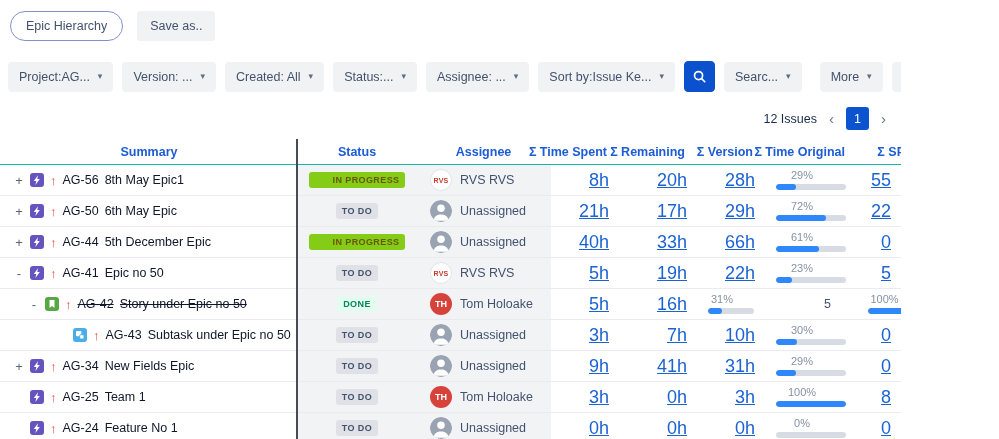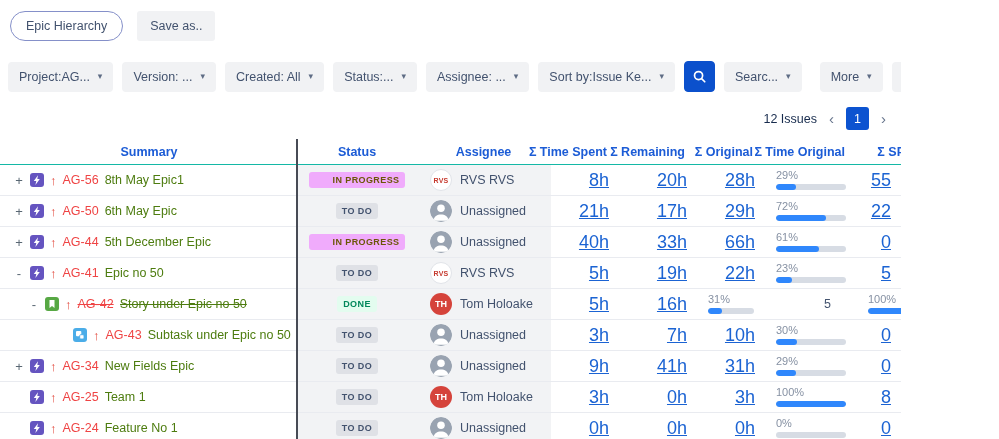--- a/index.html
+++ b/index.html
@@ -58,56 +58,56 @@
 
   .drow { height:31px; border-bottom:1px solid #e9ebf0; background:#fff; }
   .cell { display:flex; align-items:center; min-width:0; }
 
   
   .c-sum { gap:6px; white-space:nowrap; overflow:hidden; }
   .expander { width:10px; text-align:center; color:#596773; font-size:13px; flex:none; cursor:pointer; }
   .type-icon { width:14px; height:14px; flex:none; display:flex; }
   .type-icon svg { width:14px; height:14px; display:block; }
   .prio { color:#e2493d; font-weight:700; font-size:13px; flex:none; }
-  .key { color:#ef4444; font-size:12.5px; cursor:pointer; text-decoration:none;text-align:right; }
-  .sumtext { color:#4d7c0f; font-size:12.5px; overflow:hidden; text-overflow:ellipsis; }
+  .key { color:#0f172a; font-size:12.5px; cursor:pointer; text-decoration:none;text-align:right; }
+  .sumtext { color:#0f172a; font-size:12.5px; overflow:hidden; text-overflow:ellipsis; }
   .struck { text-decoration:line-through; }
 
   
   .c-mid { background:#f2f3f5; }
   .c-status { justify-content:center; }
   .c-assignee { justify-content:flex-start; padding-left:14px; gap:8px; }
   .aname { font-size:12.5px; color:#42526e; white-space:nowrap; }
 
   .badge {
     font-size:9px; font-weight:700; letter-spacing:.4px;
     padding:3px 6px; border-radius:3px; white-space:nowrap;
   }
-  .b-inprogress { background:#f0abfc; color:#6b5607;padding-left:24px; }
+  .b-inprogress { background:#84cc16; color:#6b5607;padding-left:24px; }
   .b-todo { background:#dfe1e6; color:#42526e; }
   .b-done { background:#e3fcef; color:#00875a; }
 
   .avatar {
     width:22px; height:22px; border-radius:50%; flex:none;
     display:flex; align-items:center; justify-content:center; overflow:hidden;
     font-weight:700;
   }
   .av-un svg { width:22px; height:22px; display:block; }
   .av-th { font-size:9px; }
   .av-rvs { font-size:7px; letter-spacing:.2px; }
 
   
   .c-right { justify-content:flex-end; padding-right:10px; }
   .c-sp { padding-right:26px;text-align:center; }
   .time-link { color:#1b63d3; text-decoration:underline; font-size:18px; cursor:pointer; }
   .sp-plain { color:#44546f; font-size:12.5px; }
 
   
   .c-prog { flex-direction:column; justify-content:center; align-items:stretch; padding:0 11px; }
-  .pct { font-size:11px; color:#8691a3; text-align:left; line-height:1; margin-bottom:3px; }
+  .pct { font-size:11px; color:#8691a3; text-align:center; line-height:1; margin-bottom:3px; }
   .pct-time { padding-right:18px; }
   .pct-sp { padding-right:5px; }
   .bar { height:6px; background:#d7dce4; border-radius:3px; overflow:hidden; }
   .fill { height:100%; background:#2f87fc; border-radius:3px; }
 </style>
 </head>
 <body>
 
 <div class="page">
 
@@ -178,21 +178,21 @@
   </div>
 
   <div class="tablewrap">
     <div class="col-divider"></div>
     <div class="trow thead" id="thead">
         <div class="hcell hc-center">Summary</div>
         <div class="hcell hc-center">Status</div>
         <div class="hcell hc-center">Assignee</div>
         <div class="hcell hc-right">Σ Time Spent</div>
         <div class="hcell hc-right">Σ Remaining</div>
-        <div class="hcell hc-right">Σ Original</div>
+        <div class="hcell hc-right">Σ Version</div>
         <div class="hcell hc-right">Σ Time Original</div>
         <div class="hcell hc-right">Σ SP</div>
         <div class="hcell hc-right">Σ SP Progress</div>
       </div>
     <div id="tbody">
         <div class="trow drow">
           <div class="cell c-sum" style="padding-left: 14px;">
             <span class="expander">+</span>
             <span class="type-icon">
               <svg viewBox="0 0 14 14">

